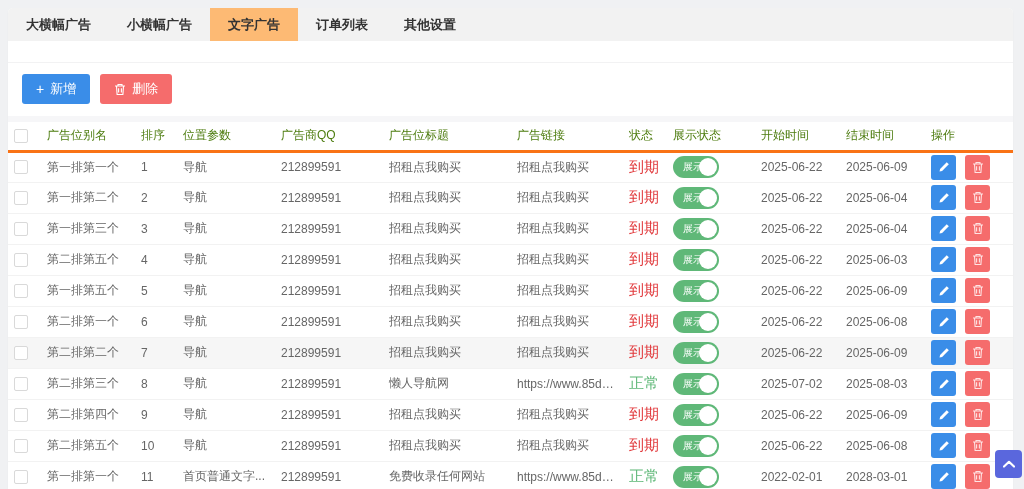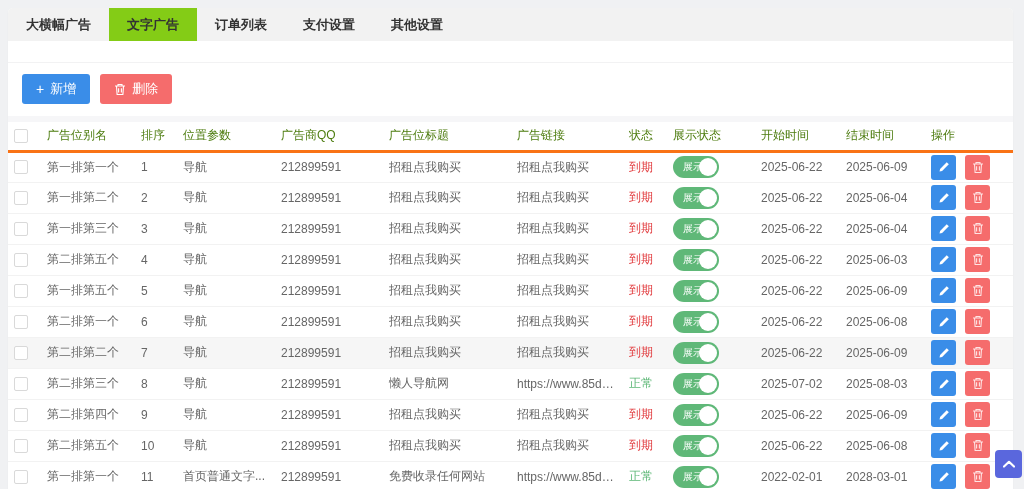--- a/index.html
+++ b/index.html
@@ -28,21 +28,21 @@
     font-weight: bold;
   }
   .tab {
     height: 33px; line-height: 33px;
     padding: 0 18px;
     font-size: 13px;
     color: #333;
     cursor: pointer;
     white-space: nowrap;
   }
-  .tab.active { background: #84cc16; }
+  .tab.active { background: #fdba74; }
   
   .toolbar {
     margin-top: 21px;
     border-top: 1px solid #f2f2f3;
     padding: 11px 14px 12px 14px;
     display: flex; gap: 10px; align-items: center;
   }
   .btn {
     display: inline-flex; align-items: center; gap: 6px;
     height: 30px; padding: 0 14px;
@@ -66,21 +66,21 @@
   thead th { height: 29px; border-bottom: 3px solid #f97316; color: #4d7c0f; }
   tbody td { height: 31px; border-bottom: 1px solid #f2f2f2; }
   tbody tr.hover { background: #f6f6f6; }
   td.cb-cell, th.cb-cell { padding-left: 6px; }
   .cb {
     display: inline-block; width: 14px; height: 14px;
     border: 1px solid #d9d9d9; border-radius: 2px;
     background: #fff; vertical-align: middle;
     cursor: pointer;
   }
-  .status { font-size: 12px; }
+  .status { font-size: 15px; }
   .status.expired { color: #e1383b; }
   .status.normal  { color: #5fb878; }
   .toggle {
     display: inline-flex; align-items: center;
     width: 46px; height: 22px;
     background: #5fb878; border-radius: 11px;
     position: relative; cursor: pointer;
   }
   .toggle-label {
     color: #fff; font-size: 10px;
@@ -110,23 +110,23 @@
     display: flex; align-items: center; justify-content: center;
   }
 </style>
 </head>
 <body>
 
 <div class="card">
 
   <div class="tabbar">
       <div class="tab">大横幅广告</div>
+      <div class="tab">小横幅广告</div>
       <div class="tab active">文字广告</div>
       <div class="tab">订单列表</div>
-      <div class="tab">支付设置</div>
       <div class="tab">其他设置</div>
     </div>
 
   <div class="toolbar">
     <button class="btn btn-add">
       <span class="plus-glyph">+</span>
       <span>新增</span>
     </button>
     <button class="btn btn-del">
       <span style="display:inline-flex;">

